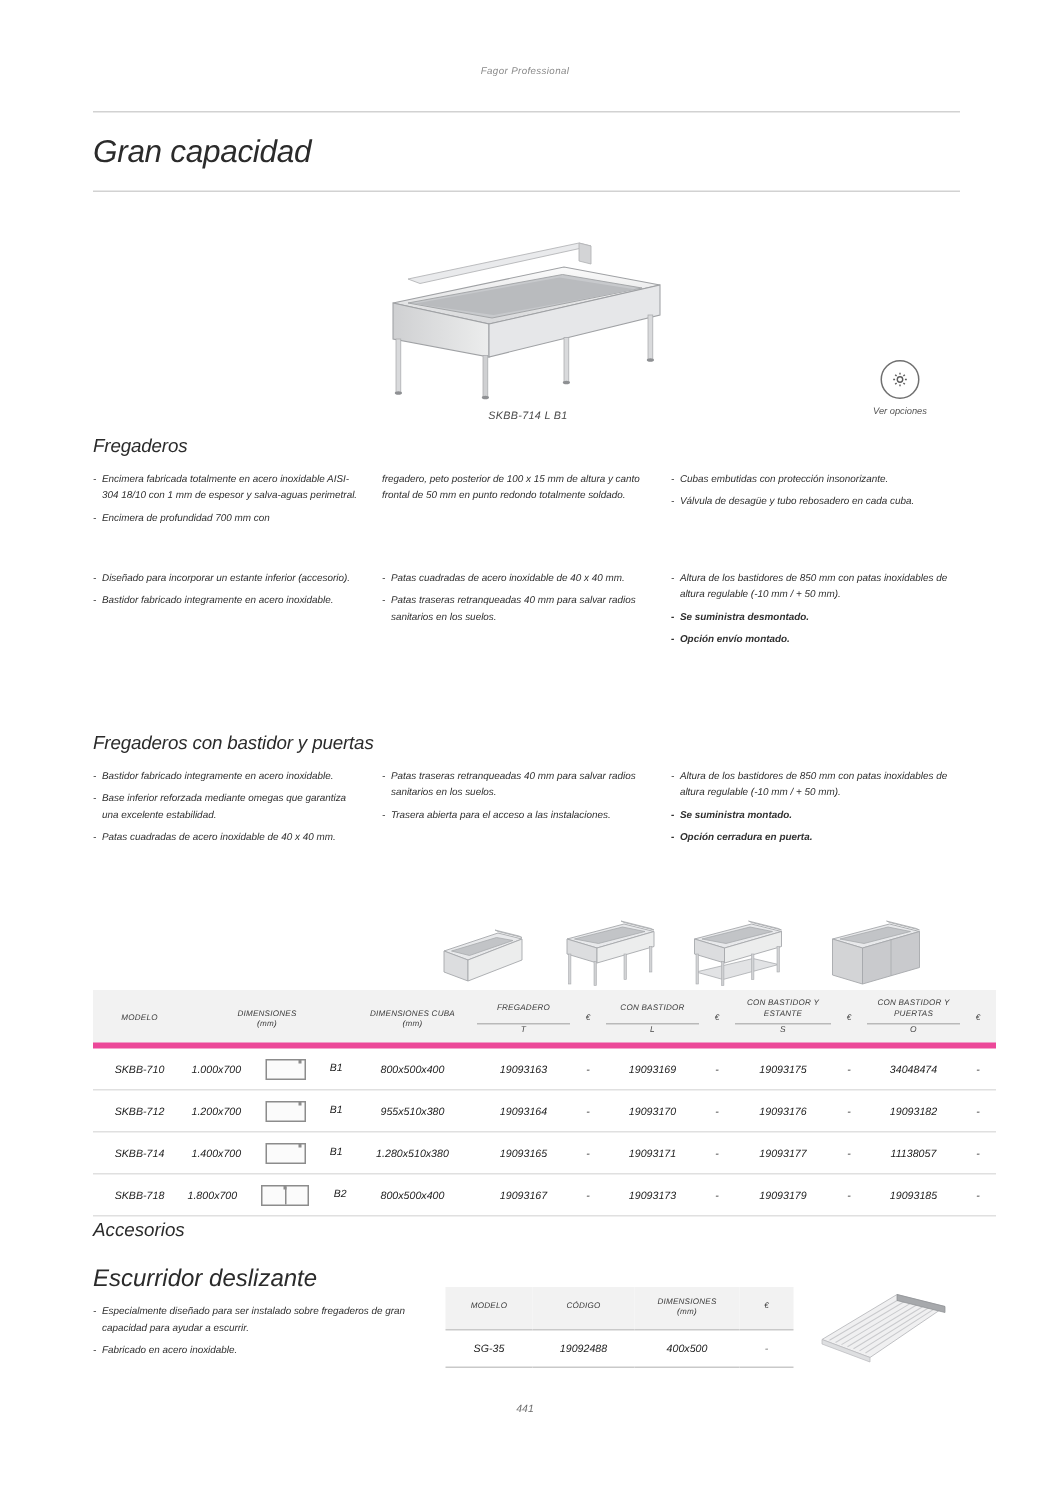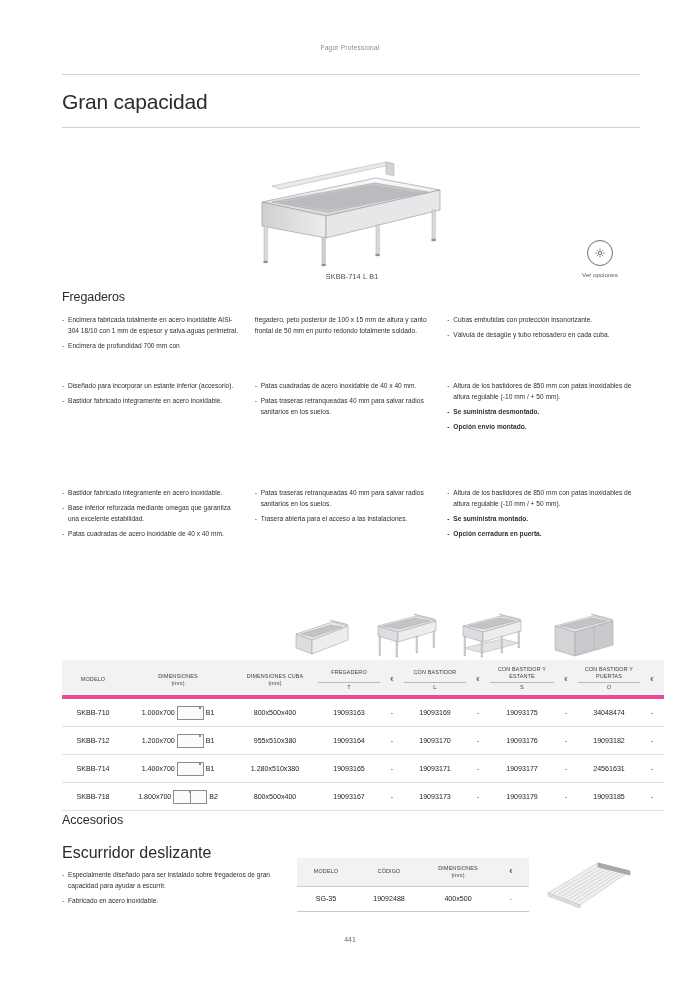--- a/index.html
+++ b/index.html
@@ -3,21 +3,21 @@
 <meta charset="utf-8">
 <style>
   * { box-sizing: border-box; margin: 0; padding: 0; }
   html, body {
     width: 700px; height: 990px;
     background: #ffffff;
     font-family: "Liberation Sans", sans-serif;
     color: #231f20;
     overflow: hidden;
   }
-  .page { position: relative; width: 700px; height: 830px; padding: 0; }
+  .page { position: relative; width: 700px; height: 830px; padding: 0; font-style: italic; }
 
   
   .brand-header {
     position: absolute; top: 44px; left: 0; width: 700px;
     text-align: center;
     font-size: 6.5px; letter-spacing: .25px; color: #8a8a8a;
   }
   .title-rule-top {
     position: absolute; top: 74px; left: 62px; width: 578px;
     border-top: 1px solid #d2d2d2;
@@ -97,21 +97,21 @@
     background: #f2f2f2; font-size: 5.6px; color: #4a4a4a;
     padding: 1px 1px 5px; border-top: 1px solid #b9b9b9;
   }
   table.spec tbody td {
     font-size: 7.1px; color: #222; text-align: center;
     padding: 6.5px 1px; border-bottom: 1px solid #e0e0e0; vertical-align: middle;
   }
   table.spec tbody tr:first-child td { border-top: 4px solid #ec4899; }
   td.model { text-align: left; padding-left: 4px; }
   td.euro, th.euro { width: 26px; color: #6b6b6b; }
-  .cuba-cell { display: flex; align-items: center; justify-content: center; gap: 2px; }
+  .cuba-cell { display: flex; align-items: center; justify-content: center; gap: 16px; }
   .cuba-box { width: 27px; height: 14px; border: 1px solid #8c8c8c; background: #fbfbfb;
               position: relative; }
   .cuba-box.b2 { width: 34px; }
   .cuba-box .divider {
     position: absolute; left: 50%; top: 0; bottom: 0; width: 1px; background: #8c8c8c;
   }
   .cuba-box .tap {
     position: absolute; top: -1px; width: 2px; height: 3px; background: #8c8c8c;
   }
   .cuba-box .tap.r { right: 2px; }
@@ -243,20 +243,21 @@
         <ul class="bl">
           <li>Altura de los bastidores de 850 mm con patas inoxidables de altura regulable (-10 mm / + 50 mm).</li>
           <li class="bold">Se suministra desmontado.</li>
           <li class="bold">Opción envío montado.</li>
         </ul>
       </div>
     </div>
   </div>
 
   <div class="section" id="sec-puertas">
+    <h2>Fregaderos con bastidor y puertas</h2>
     <div class="cols">
       <div class="col">
         <ul class="bl">
           <li>Bastidor fabricado integramente en acero inoxidable.</li>
           <li>Base inferior reforzada mediante omegas que garantiza una excelente estabilidad.</li>
           <li>Patas cuadradas de acero inoxidable de 40 x 40 mm.</li>
         </ul>
       </div>
       <div class="col">
         <ul class="bl">
@@ -420,21 +421,21 @@
               <span class="cuba-lbl">B1</span>
             </div>
           </td>
           <td>1.280x510x380</td>
           <td>19093165</td>
           <td class="euro">-</td>
           <td>19093171</td>
           <td class="euro">-</td>
           <td>19093177</td>
           <td class="euro">-</td>
-          <td>24561631</td>
+          <td>11138057</td>
           <td class="euro">-</td>
         </tr>
         <tr>
           <td class="model">SKBB-718</td>
           <td>
             <div class="cuba-cell">
               <span>1.800x700</span>
               <span class="cuba-box b2">
                   <i class="divider"></i>
                   <i class="tap c"></i>

